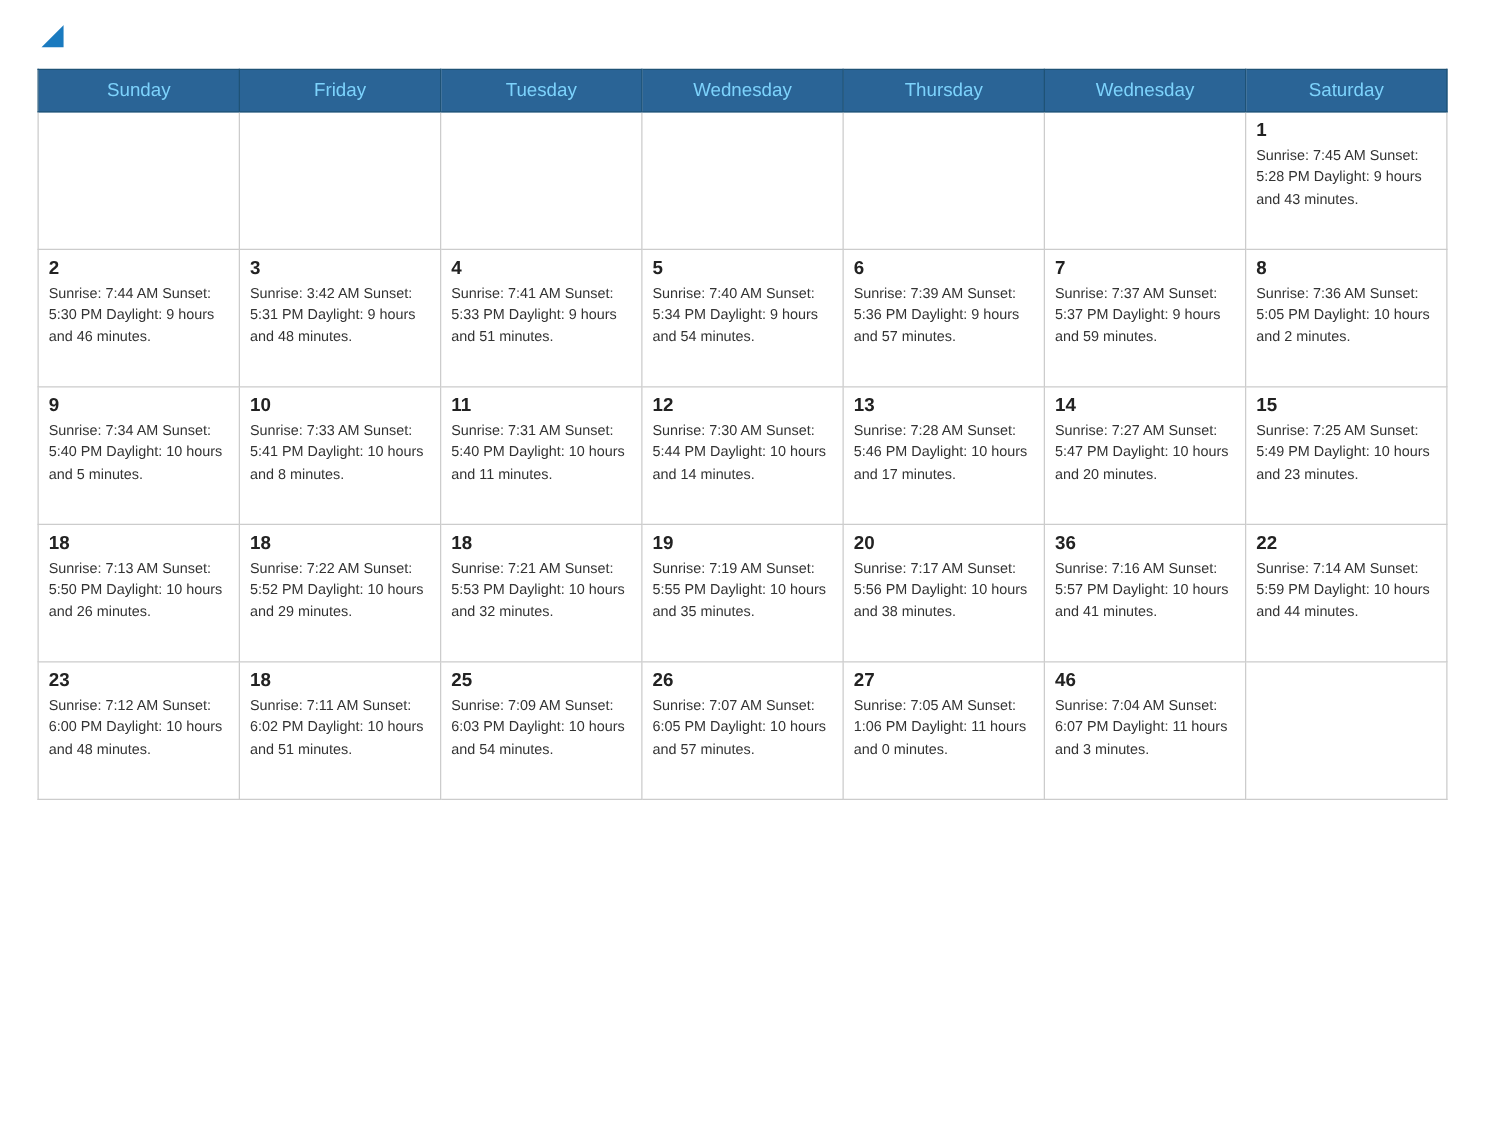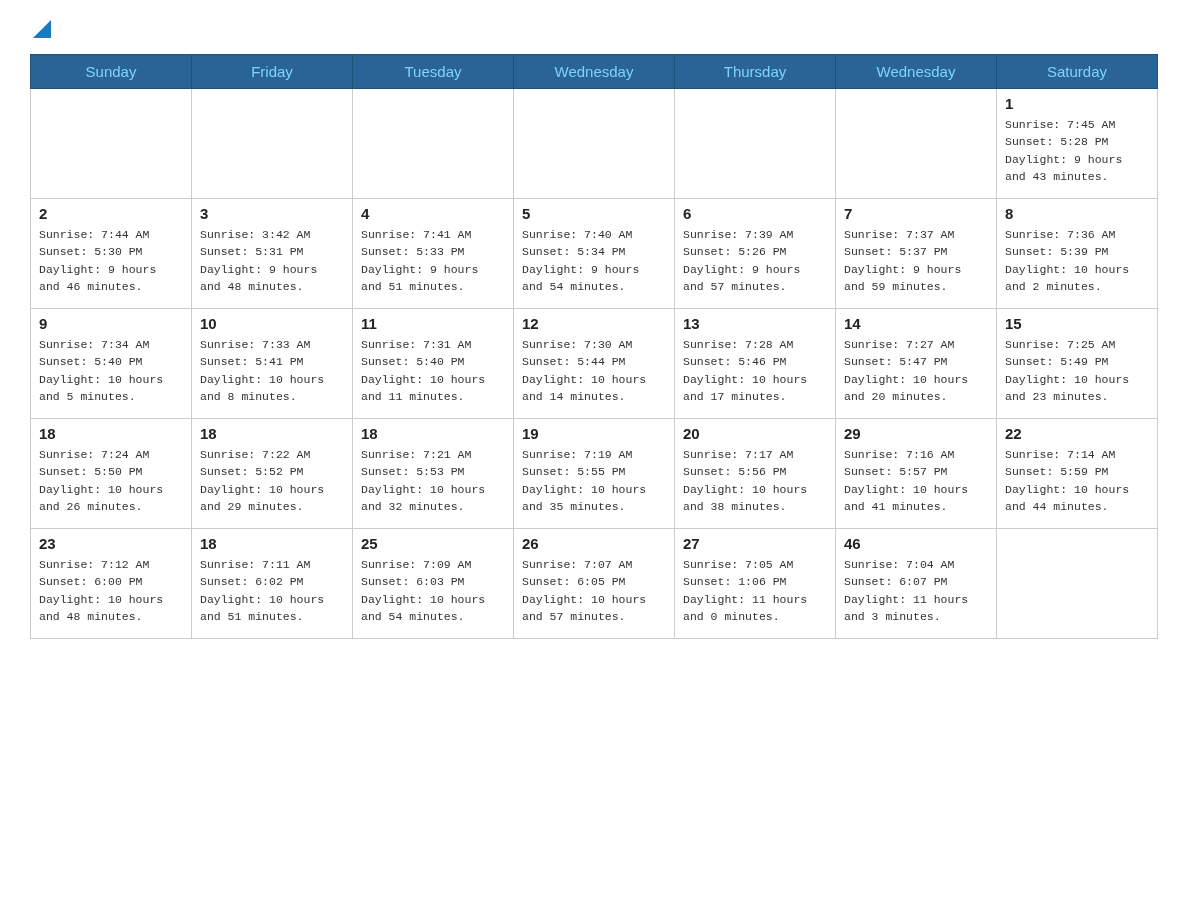--- a/index.html
+++ b/index.html
@@ -58,21 +58,20 @@
       font-size: 15px;
       font-weight: bold;
       display: block;
       margin-bottom: 4px;
       color: #222;
     }
     .day-info {
       font-size: 11.5px;
       line-height: 1.5;
       color: #333;
-      font-family: Liberation Mono, monospace;
     }
     .empty-cell {
       background: #f9f9f9;
     }
     tr.week-row td {
       height: 110px;
     }
     .logo-container {
       display: flex;
       flex-direction: column;
@@ -167,35 +166,35 @@
         <td>
           <span class="day-num">5</span>
           <div class="day-info">Sunrise: 7:40 AM
 Sunset: 5:34 PM
 Daylight: 9 hours
 and 54 minutes.</div>
         </td>
         <td>
           <span class="day-num">6</span>
           <div class="day-info">Sunrise: 7:39 AM
-Sunset: 5:26 PM
+Sunset: 5:36 PM
 Daylight: 9 hours
 and 57 minutes.</div>
         </td>
         <td>
           <span class="day-num">7</span>
           <div class="day-info">Sunrise: 7:37 AM
 Sunset: 5:37 PM
 Daylight: 9 hours
 and 59 minutes.</div>
         </td>
         <td>
           <span class="day-num">8</span>
           <div class="day-info">Sunrise: 7:36 AM
-Sunset: 5:39 PM
+Sunset: 5:05 PM
 Daylight: 10 hours
 and 2 minutes.</div>
         </td>
       </tr>
       <tr class="week-row">
         <td>
           <span class="day-num">9</span>
           <div class="day-info">Sunrise: 7:34 AM
 Sunset: 5:40 PM
 Daylight: 10 hours
@@ -240,21 +239,21 @@
           <span class="day-num">15</span>
           <div class="day-info">Sunrise: 7:25 AM
 Sunset: 5:49 PM
 Daylight: 10 hours
 and 23 minutes.</div>
         </td>
       </tr>
       <tr class="week-row">
         <td>
           <span class="day-num">18</span>
-          <div class="day-info">Sunrise: 7:24 AM
+          <div class="day-info">Sunrise: 7:13 AM
 Sunset: 5:50 PM
 Daylight: 10 hours
 and 26 minutes.</div>
         </td>
         <td>
           <span class="day-num">18</span>
           <div class="day-info">Sunrise: 7:22 AM
 Sunset: 5:52 PM
 Daylight: 10 hours
 and 29 minutes.</div>
@@ -274,21 +273,21 @@
 and 35 minutes.</div>
         </td>
         <td>
           <span class="day-num">20</span>
           <div class="day-info">Sunrise: 7:17 AM
 Sunset: 5:56 PM
 Daylight: 10 hours
 and 38 minutes.</div>
         </td>
         <td>
-          <span class="day-num">29</span>
+          <span class="day-num">36</span>
           <div class="day-info">Sunrise: 7:16 AM
 Sunset: 5:57 PM
 Daylight: 10 hours
 and 41 minutes.</div>
         </td>
         <td>
           <span class="day-num">22</span>
           <div class="day-info">Sunrise: 7:14 AM
 Sunset: 5:59 PM
 Daylight: 10 hours

